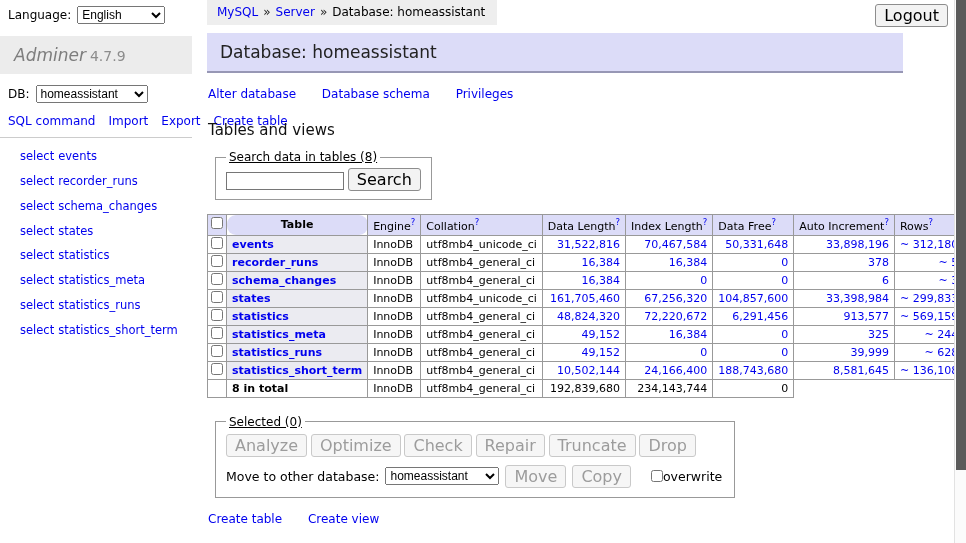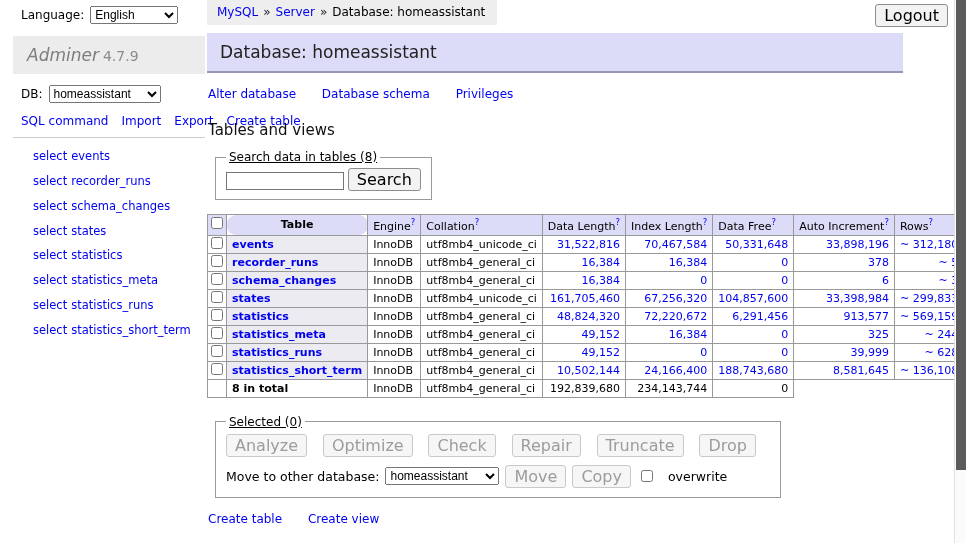--- a/index.html
+++ b/index.html
@@ -5,21 +5,21 @@
   * { box-sizing: border-box; }
   html,body { margin:0; padding:0; }
   body {
     width:966px; height:543px; position:relative; overflow:hidden;
     background:#fff; color:#000;
     font-family:"DejaVu Sans","Liberation Sans",sans-serif; font-size:12px;
   }
   a { color:#0000ee; text-decoration:none; cursor:pointer; }
 
   
-  #sidebar { position:absolute; left:13px; top:0; width:192px; }
+  #sidebar { position:absolute; left:0; top:0; width:192px; }
   .lang-row { padding:6px 0 0 8px; display:flex; align-items:center; gap:6px; }
   .lang-row select { width:88px; font-size:12px; }
   h1.app-title {
     background:#ececec; margin:12px 0 0 0; padding:9px 14px;
     font-size:17px; font-weight:normal; font-style:italic; color:#7d7d7d;
   }
   h1.app-title .version { font-size:14px; font-style:normal; color:#8c8c8c; margin-left:4px; }
   .db-row { padding:11px 8px 9px 8px; display:flex; align-items:center; gap:6px; }
   .db-row select { width:112px; font-size:12px; }
   .menu-links { padding:2px 8px 0 8px; line-height:1.18; }
@@ -74,24 +74,24 @@
   .db-tables .col-df { width:62px; }
   .db-tables .col-ai { width:80px; }
   .db-tables .col-rows { width:54px; }
   .db-tables .col-comment { width:52px; }
   .db-tables tr.total th.name { background:#fff; font-weight:bold; }
   .db-tables tr.total td.num { color:#000; }
   input[type="checkbox"] { margin:0; width:12px; height:12px; }
 
   
   #selected-fieldset { margin-top:17px; padding:5px 12px 9px 10px; }
-  #selected-fieldset .btn-row button { margin-right:12px; }
+  #selected-fieldset .btn-row button { margin-right:0; }
   #selected-fieldset .move-row { margin-top:8px; display:flex; align-items:center; gap:6px; font-size:12.5px; }
   #selected-fieldset .move-row select { width:114px; font-size:12px; }
-  #selected-fieldset .ovw { display:flex; align-items:center; gap:15px; margin-left:4px; }
+  #selected-fieldset .ovw { display:flex; align-items:center; gap:0; margin-left:14px; }
 
   
   #scrollbar { position:absolute; right:0; top:0; width:12px; height:543px; background:#fbfbfb; border-left:1px solid #e2e2e2; }
   #scrollbar .thumb { position:absolute; top:0; left:1px; width:10px; height:470px; background:#5b5b5b; }
 </style>
 </head>
 <body>
 
 <div id="sidebar">
   <div class="lang-row">

